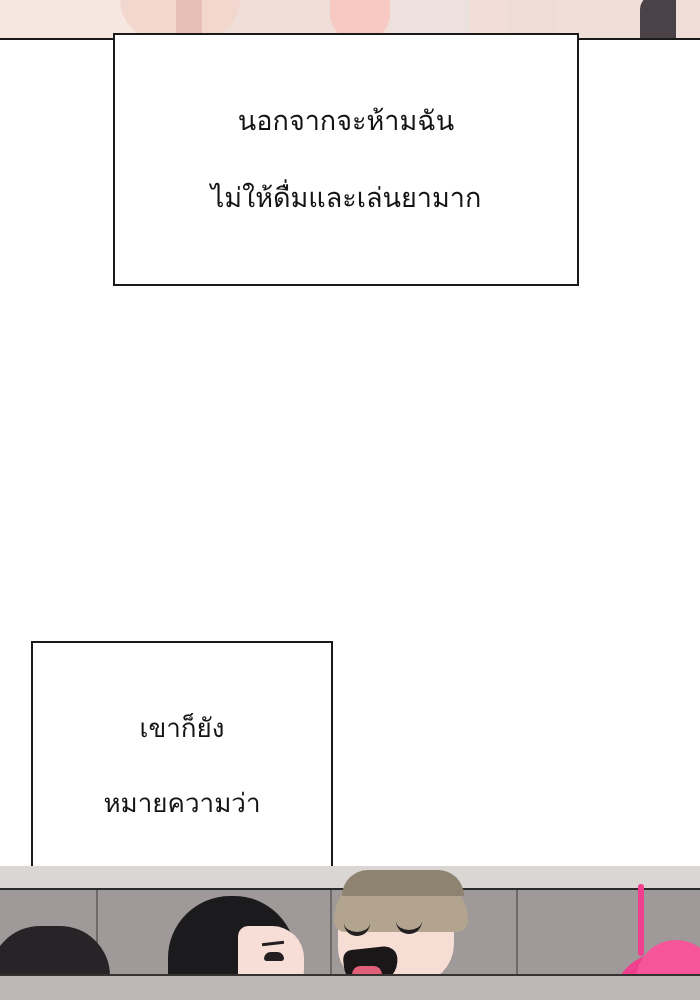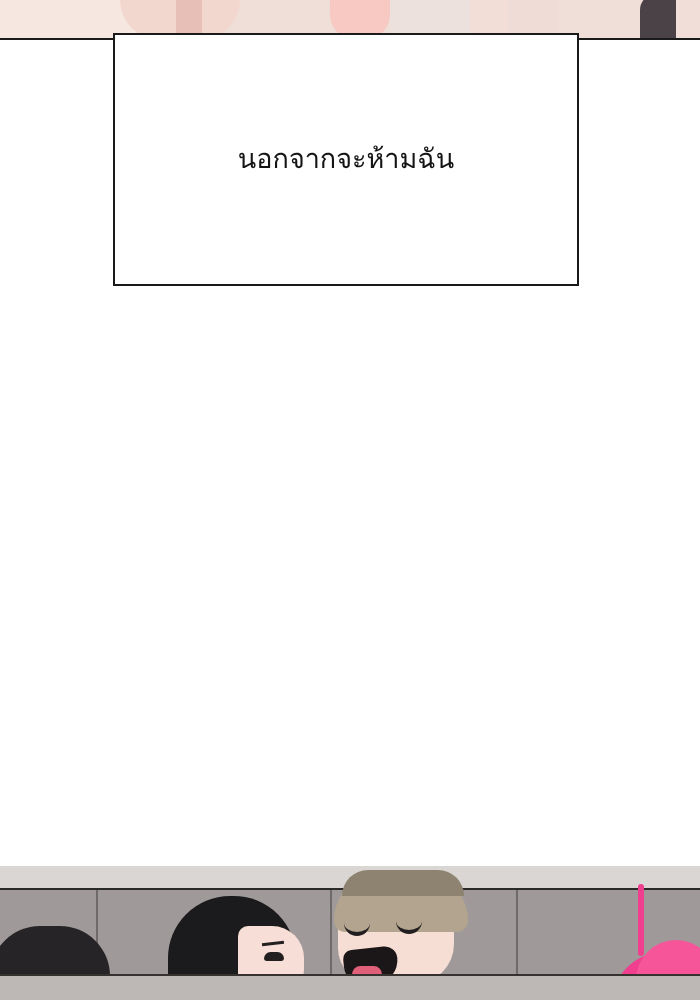--- a/index.html
+++ b/index.html
@@ -435,22 +435,27 @@
     <div class="top-shape-d"></div>
     <div class="top-shape-e"></div>
     <div class="top-shape-f"></div>
     <div class="top-shape-dark"></div>
     <div class="top-shape-dark2"></div>
   </div>
   <div class="top-line"></div>
 
   <div class="textbox" id="box-1">
     <div class="line">นอกจากจะห้ามฉัน</div>
+    <div class="line">ไม่ให้ดื่มและเล่นยามาก</div>
   </div>
 
+  <div class="textbox" id="box-2">
+    <div class="line">เขาก็ยัง</div>
+    <div class="line">หมายความว่า</div>
+  </div>
 
   <div class="panel-bottom">
     <div class="bg-wall"></div>
     <div class="bg-wall2"></div>
     <div class="bg-seam"></div>
     <div class="bg-panelline" style="left:96px;"></div>
     <div class="bg-panelline" style="left:330px;"></div>
     <div class="right-dark"></div>
 
     <div class="fig-left-hair"></div>

